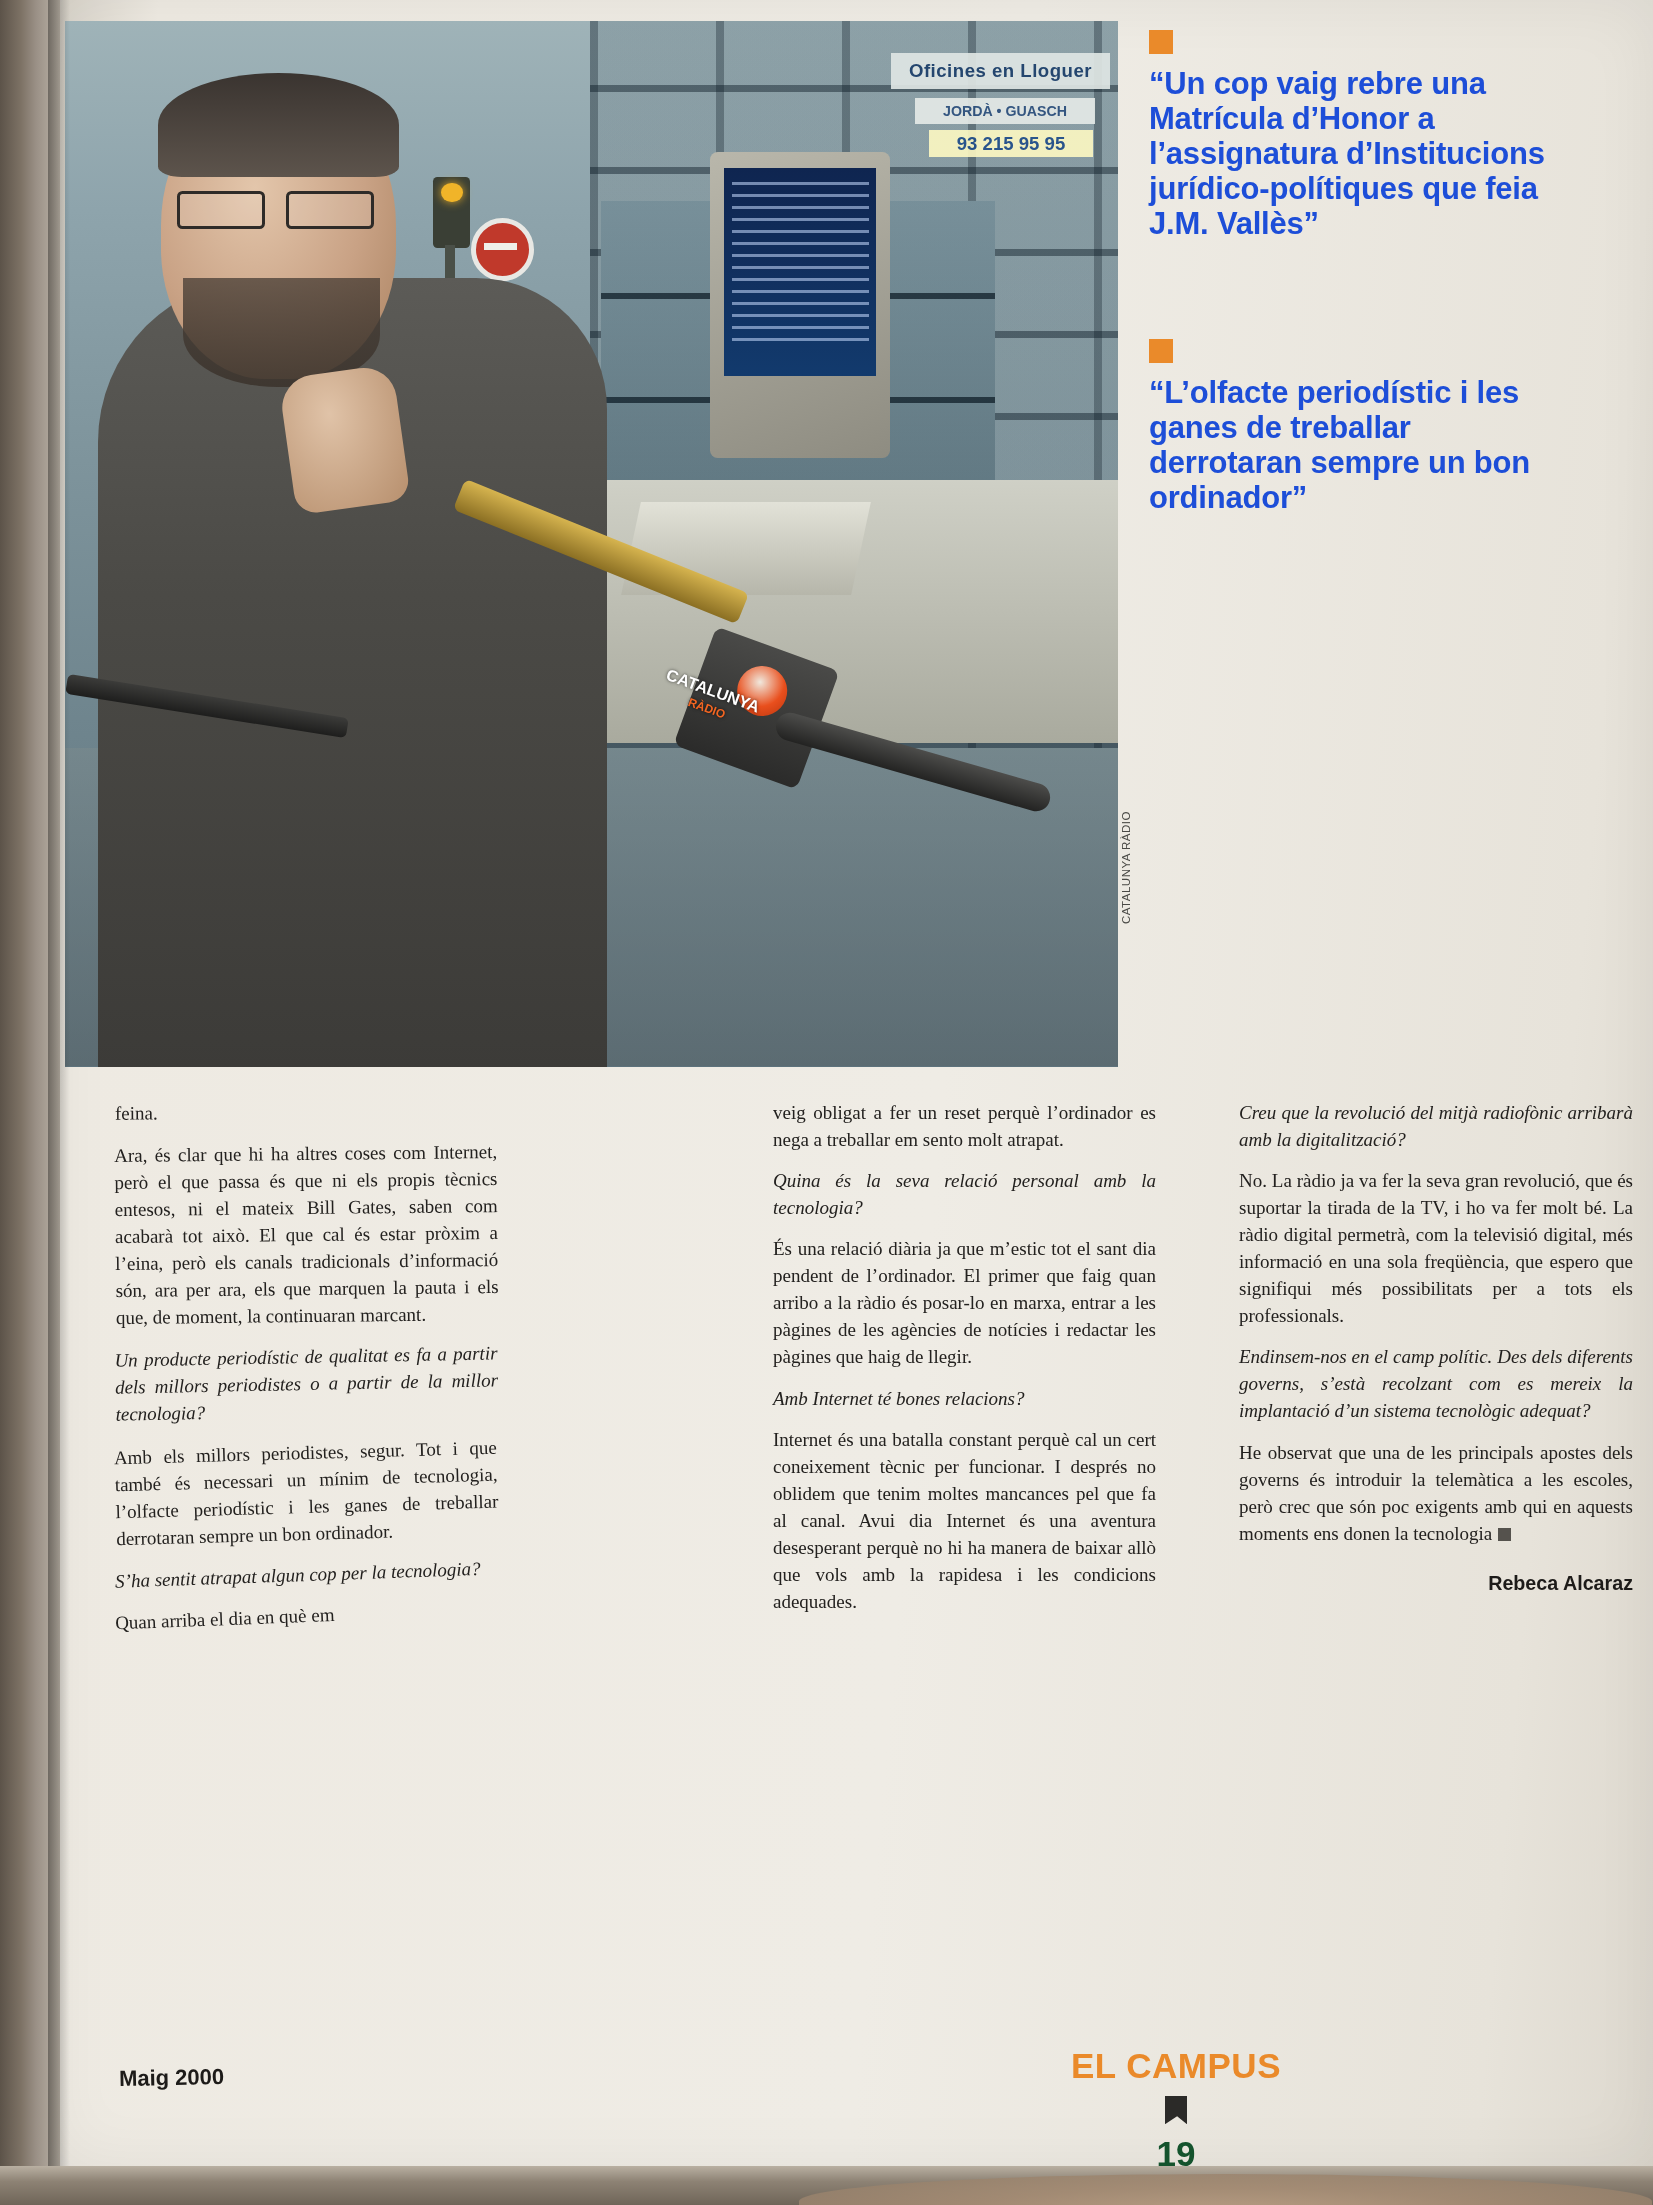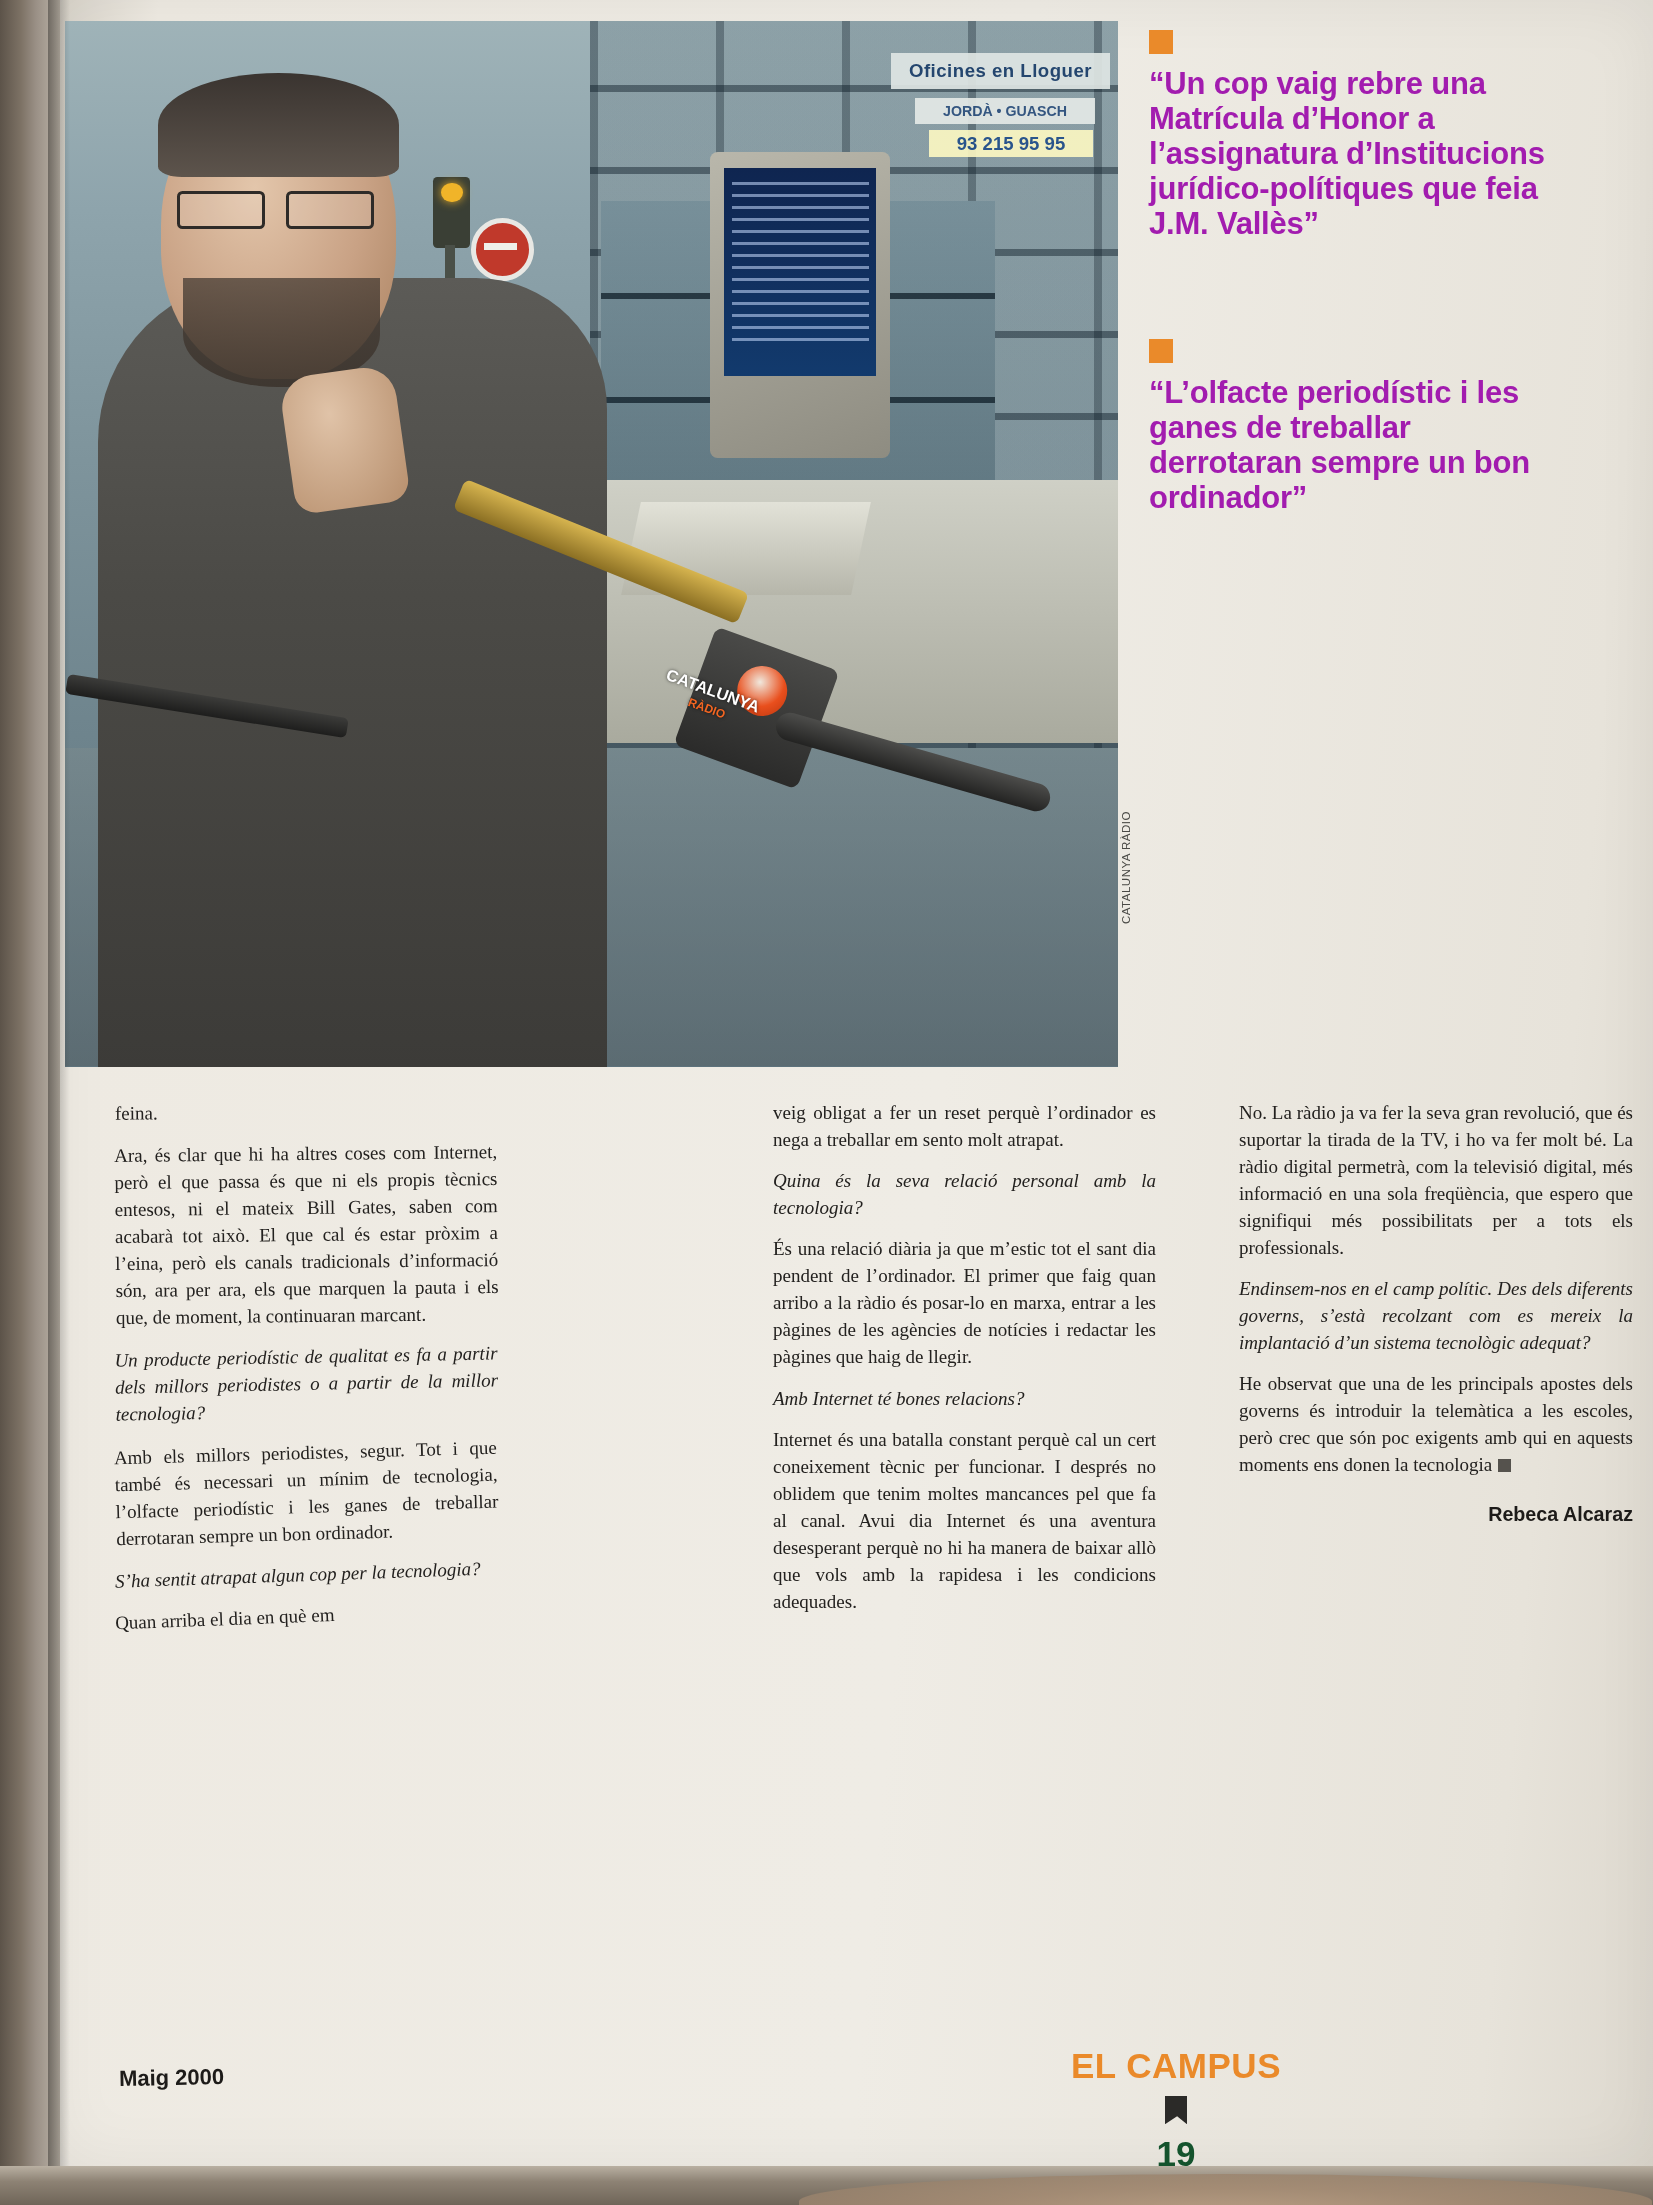--- a/index.html
+++ b/index.html
@@ -237,21 +237,21 @@
   }
   .pq { margin-bottom: 98px; }
   .pq-bullet {
     width: 24px; height: 24px; background: #ea8a2a; margin-bottom: 12px;
   }
   .pq-text {
     font-family: "Liberation Sans", sans-serif;
     font-weight: 700;
     font-size: 31px;
     line-height: 35px;
-    color: #a21caf;
+    color: #1d4ed8;
     letter-spacing: -0.2px;
   }
 
   
   .cols {
     position: absolute;
     left: 115px;
     top: 1099px;
     width: 1433px;
     height: 924px;
@@ -433,20 +433,21 @@
 
     <div class="col col2">
       <p>veig obligat a fer un reset perquè l’ordinador es nega a treballar em sento molt atrapat.</p>
       <p class="q">Quina és la seva relació personal amb la tecnologia?</p>
       <p>És una relació diària ja que m’estic tot el sant dia pendent de l’ordinador. El primer que faig quan arribo a la ràdio és posar-lo en marxa, entrar a les pàgines de les agències de notícies i redactar les pàgines que haig de llegir.</p>
       <p class="q">Amb Internet té bones relacions?</p>
       <p>Internet és una batalla constant perquè cal un cert coneixement tècnic per funcionar. I després no oblidem que tenim moltes mancances pel que fa al canal. Avui dia Internet és una aventura desesperant perquè no hi ha manera de baixar allò que vols amb la rapidesa i les condicions adequades.</p>
     </div>
 
     <div class="col col3">
+      <p class="q">Creu que la revolució del mitjà radiofònic arribarà amb la digitalització?</p>
       <p>No. La ràdio ja va fer la seva gran revolució, que és suportar la tirada de la TV, i ho va fer molt bé. La ràdio digital permetrà, com la televisió digital, més informació en una sola freqüència, que espero que signifiqui més possibilitats per a tots els professionals.</p>
       <p class="q">Endinsem-nos en el camp polític. Des dels diferents governs, s’està recolzant com es mereix la implantació d’un sistema tecnològic adequat?</p>
       <p><span>He observat que una de les principals apostes dels governs és introduir la telemàtica a les escoles, però crec que són poc exigents amb qui en aquests moments ens donen la tecnologia</span><span class="endmark"></span></p>
       <div class="byline">Rebeca Alcaraz</div>
     </div>
   </div>
 
   <div class="footer-left">Maig 2000</div>
   <div class="footer-right">
     <div class="brand">EL CAMPUS</div>

